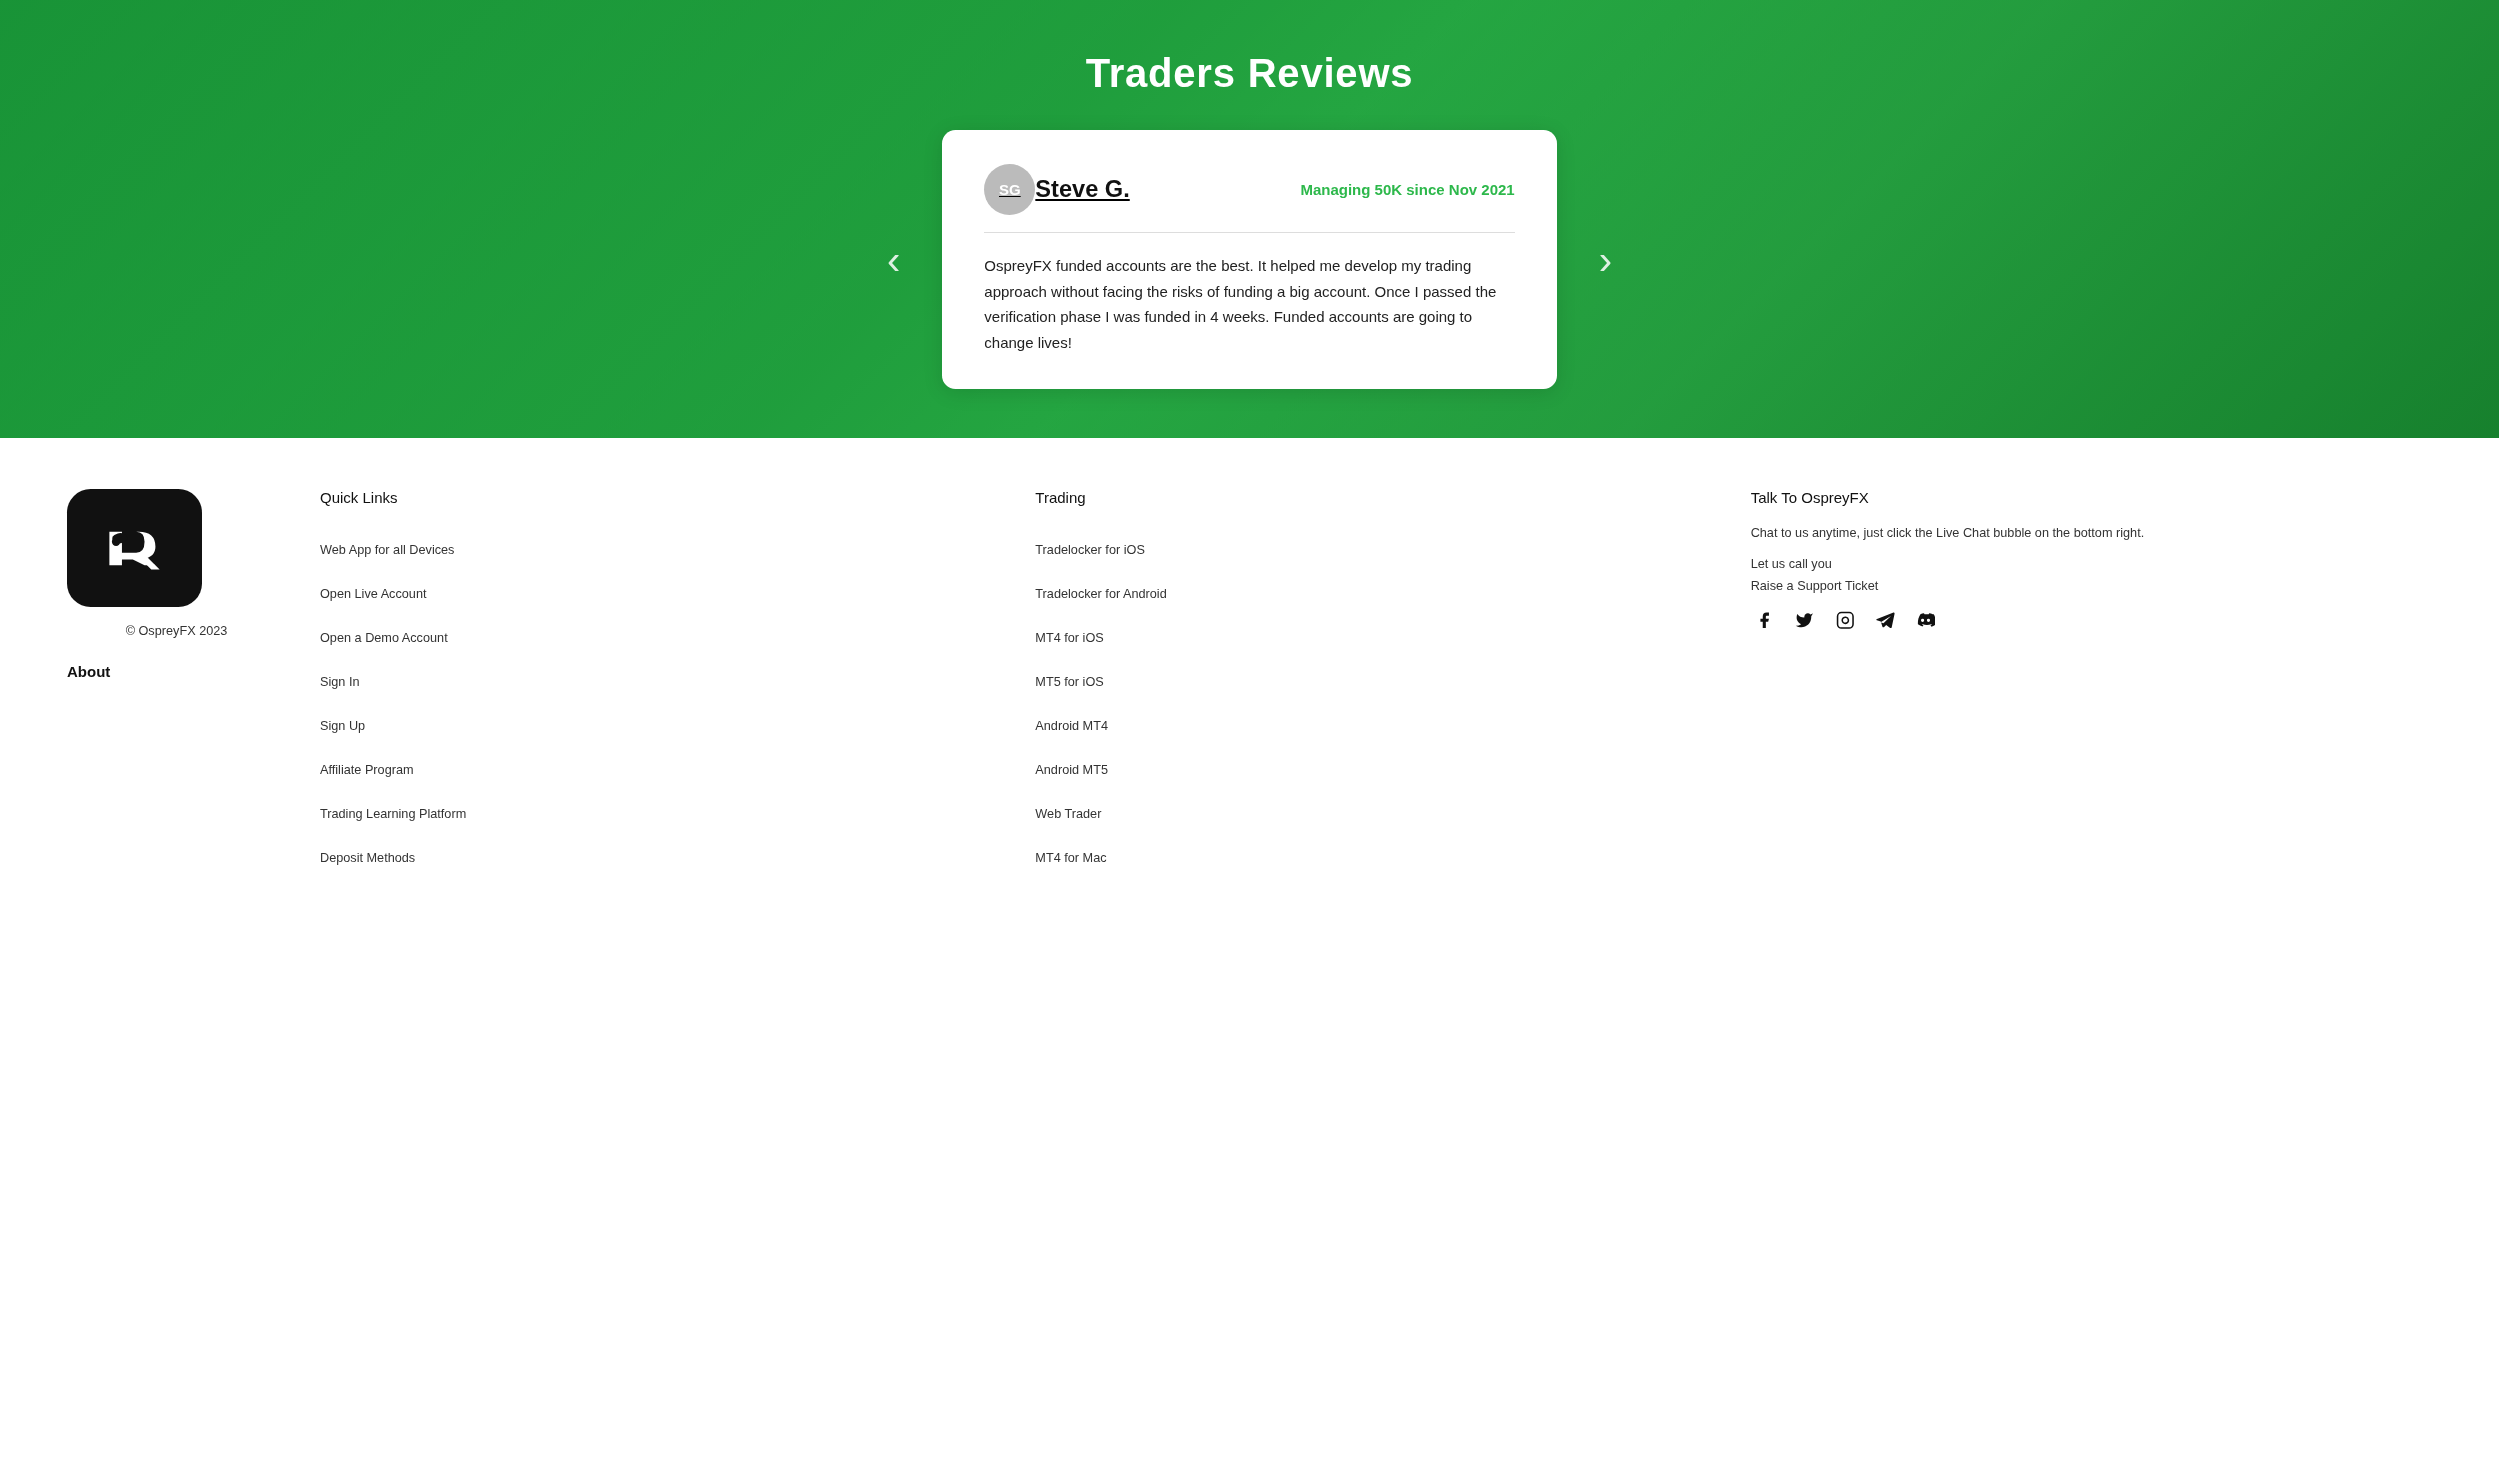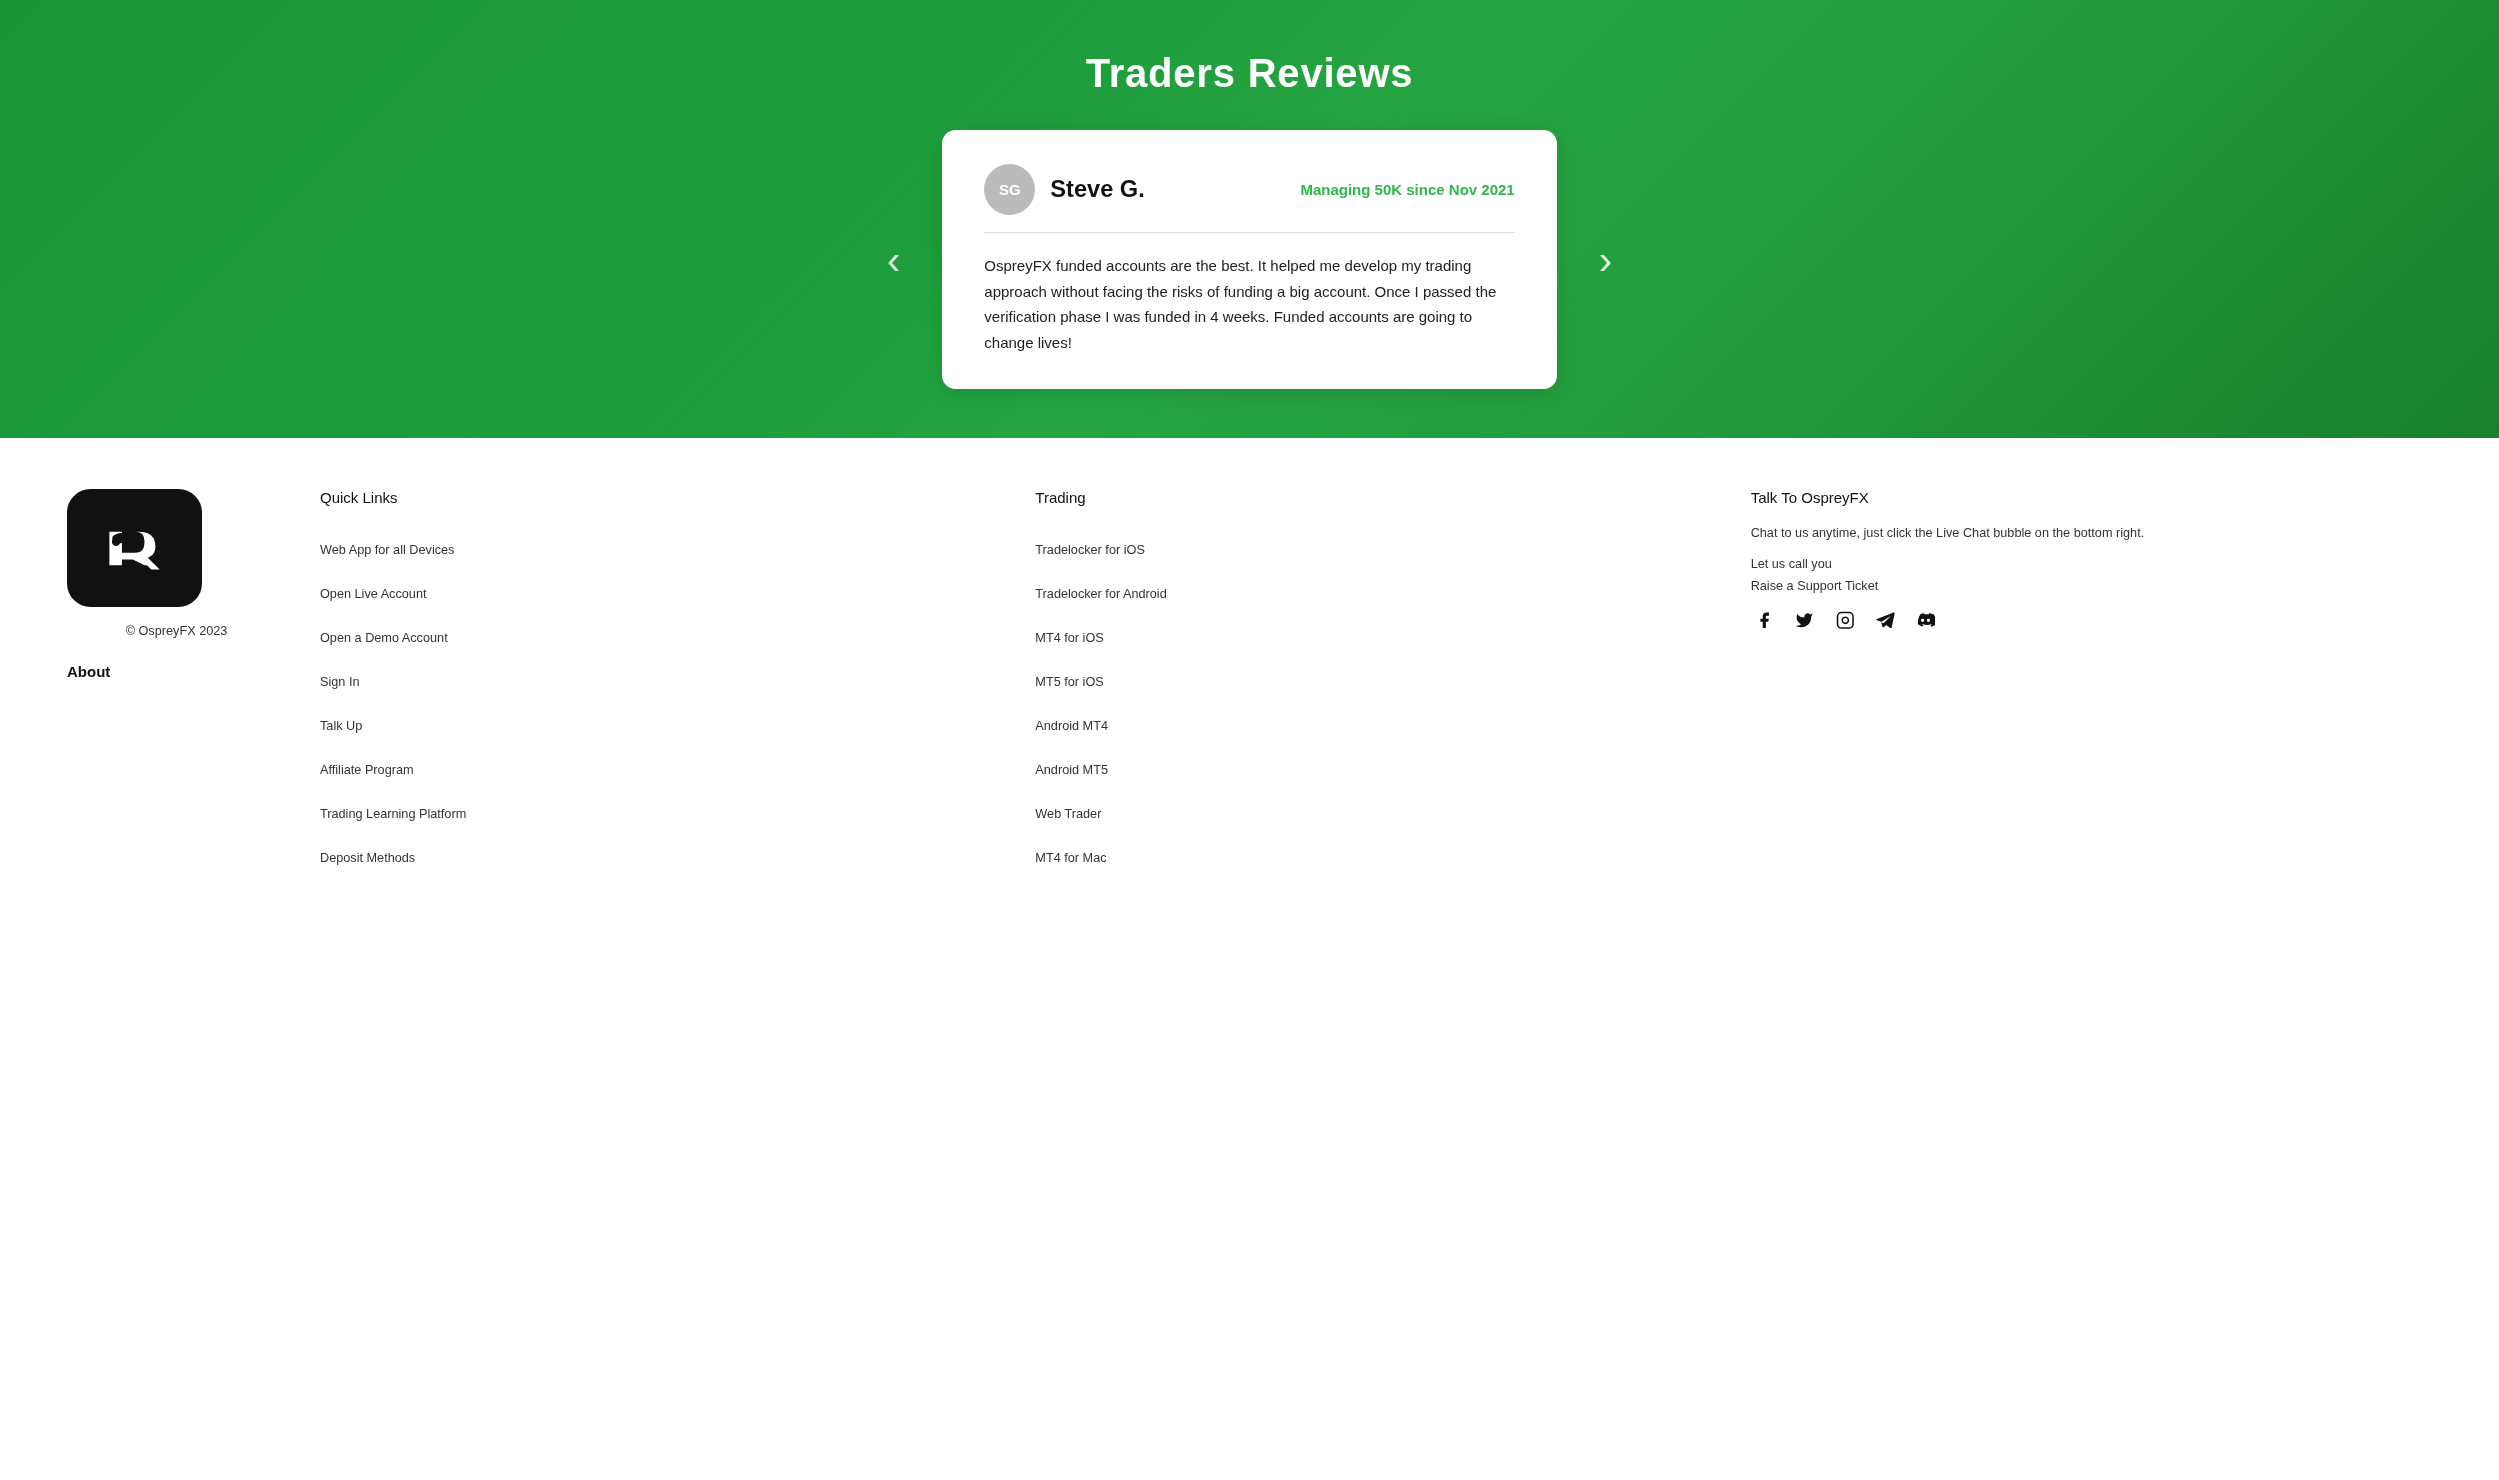--- a/index.html
+++ b/index.html
@@ -78,21 +78,21 @@
     .reviewer-header {
       display: flex;
       align-items: center;
       justify-content: space-between;
       margin-bottom: 17px;
     }
 
     .reviewer-identity {
       display: flex;
       align-items: center;
-      gap: 15px;
+      text-decoration: underline;
     }
 
     .avatar {
       width: 51px;
       height: 51px;
       border-radius: 50%;
       background: #bbb;
       display: flex;
       align-items: center;
       justify-content: center;
@@ -265,21 +265,21 @@
     <h3 class="footer-about-heading">About</h3>
   </div>
 
   <div class="footer-col">
     <h3 class="footer-col-title">Quick Links</h3>
     <ul>
       <li><a href="#">Web App for all Devices</a></li>
       <li><a href="#">Open Live Account</a></li>
       <li><a href="#">Open a Demo Account</a></li>
       <li><a href="#">Sign In</a></li>
-      <li><a href="#">Talk Up</a></li>
+      <li><a href="#">Sign Up</a></li>
       <li><a href="#">Affiliate Program</a></li>
       <li><a href="#">Trading Learning Platform</a></li>
       <li><a href="#">Deposit Methods</a></li>
     </ul>
   </div>
 
   <div class="footer-col">
     <h3 class="footer-col-title">Trading</h3>
     <ul>
       <li><a href="#">Tradelocker for iOS</a></li>

